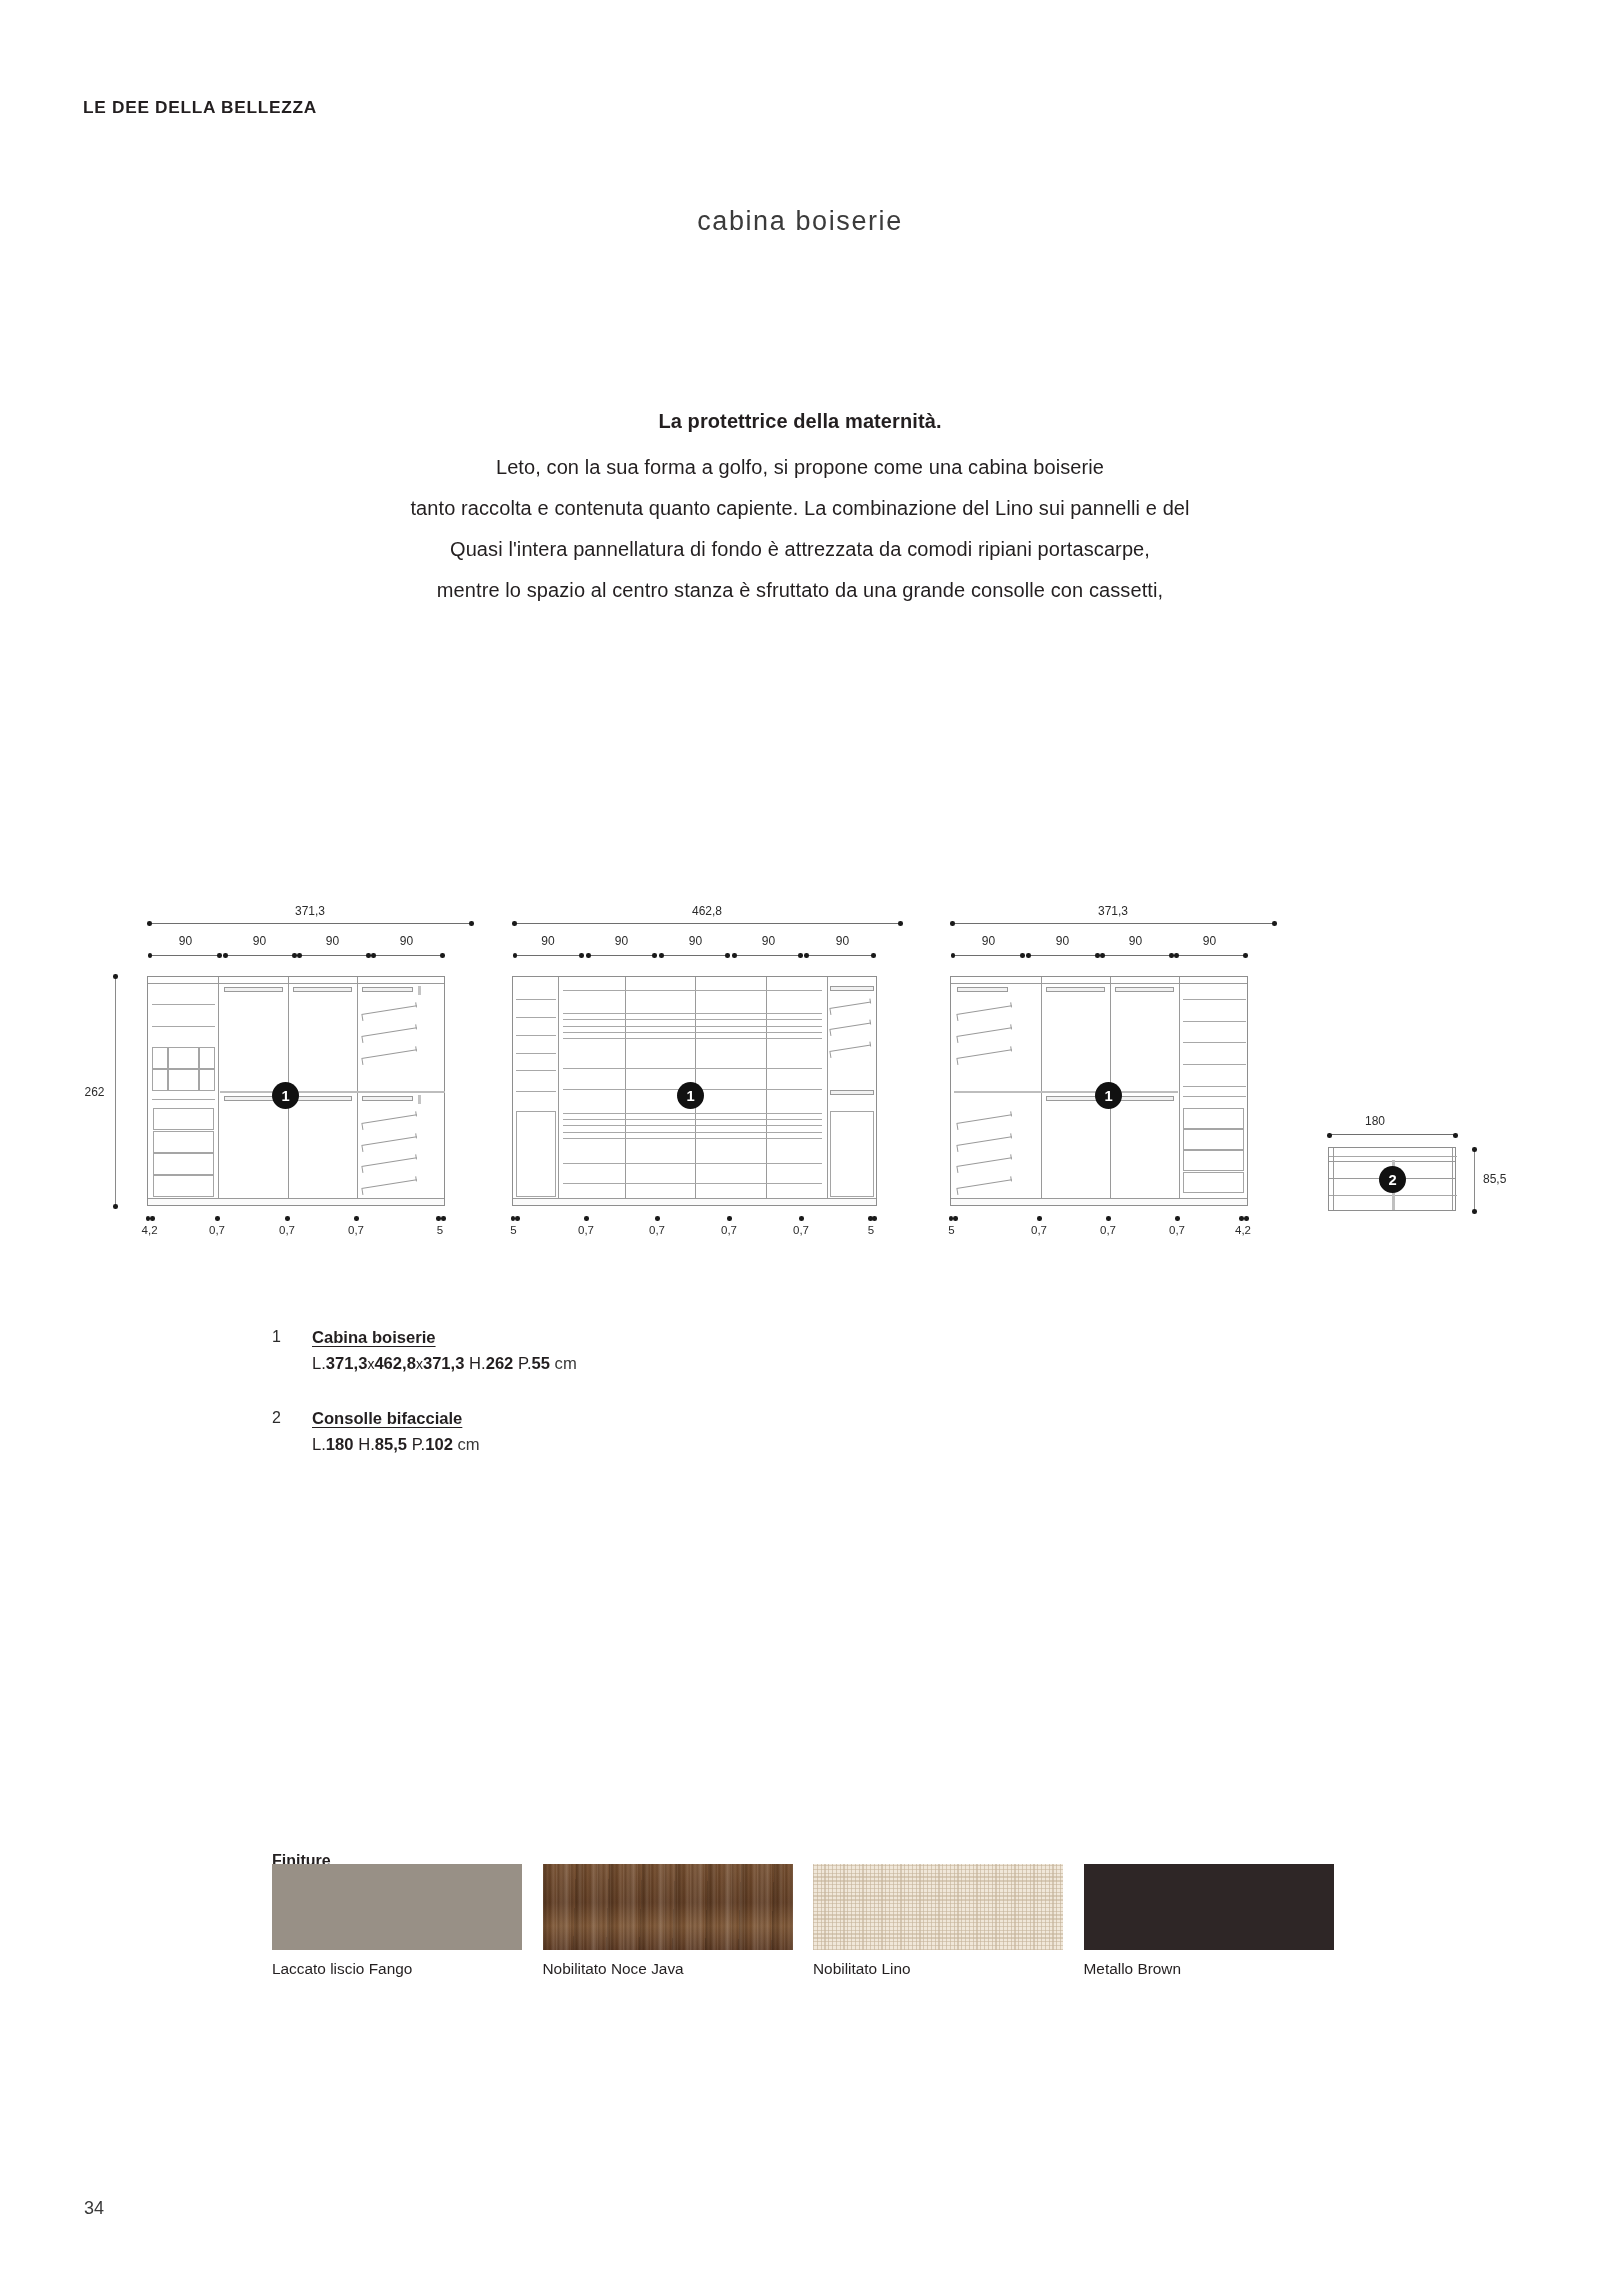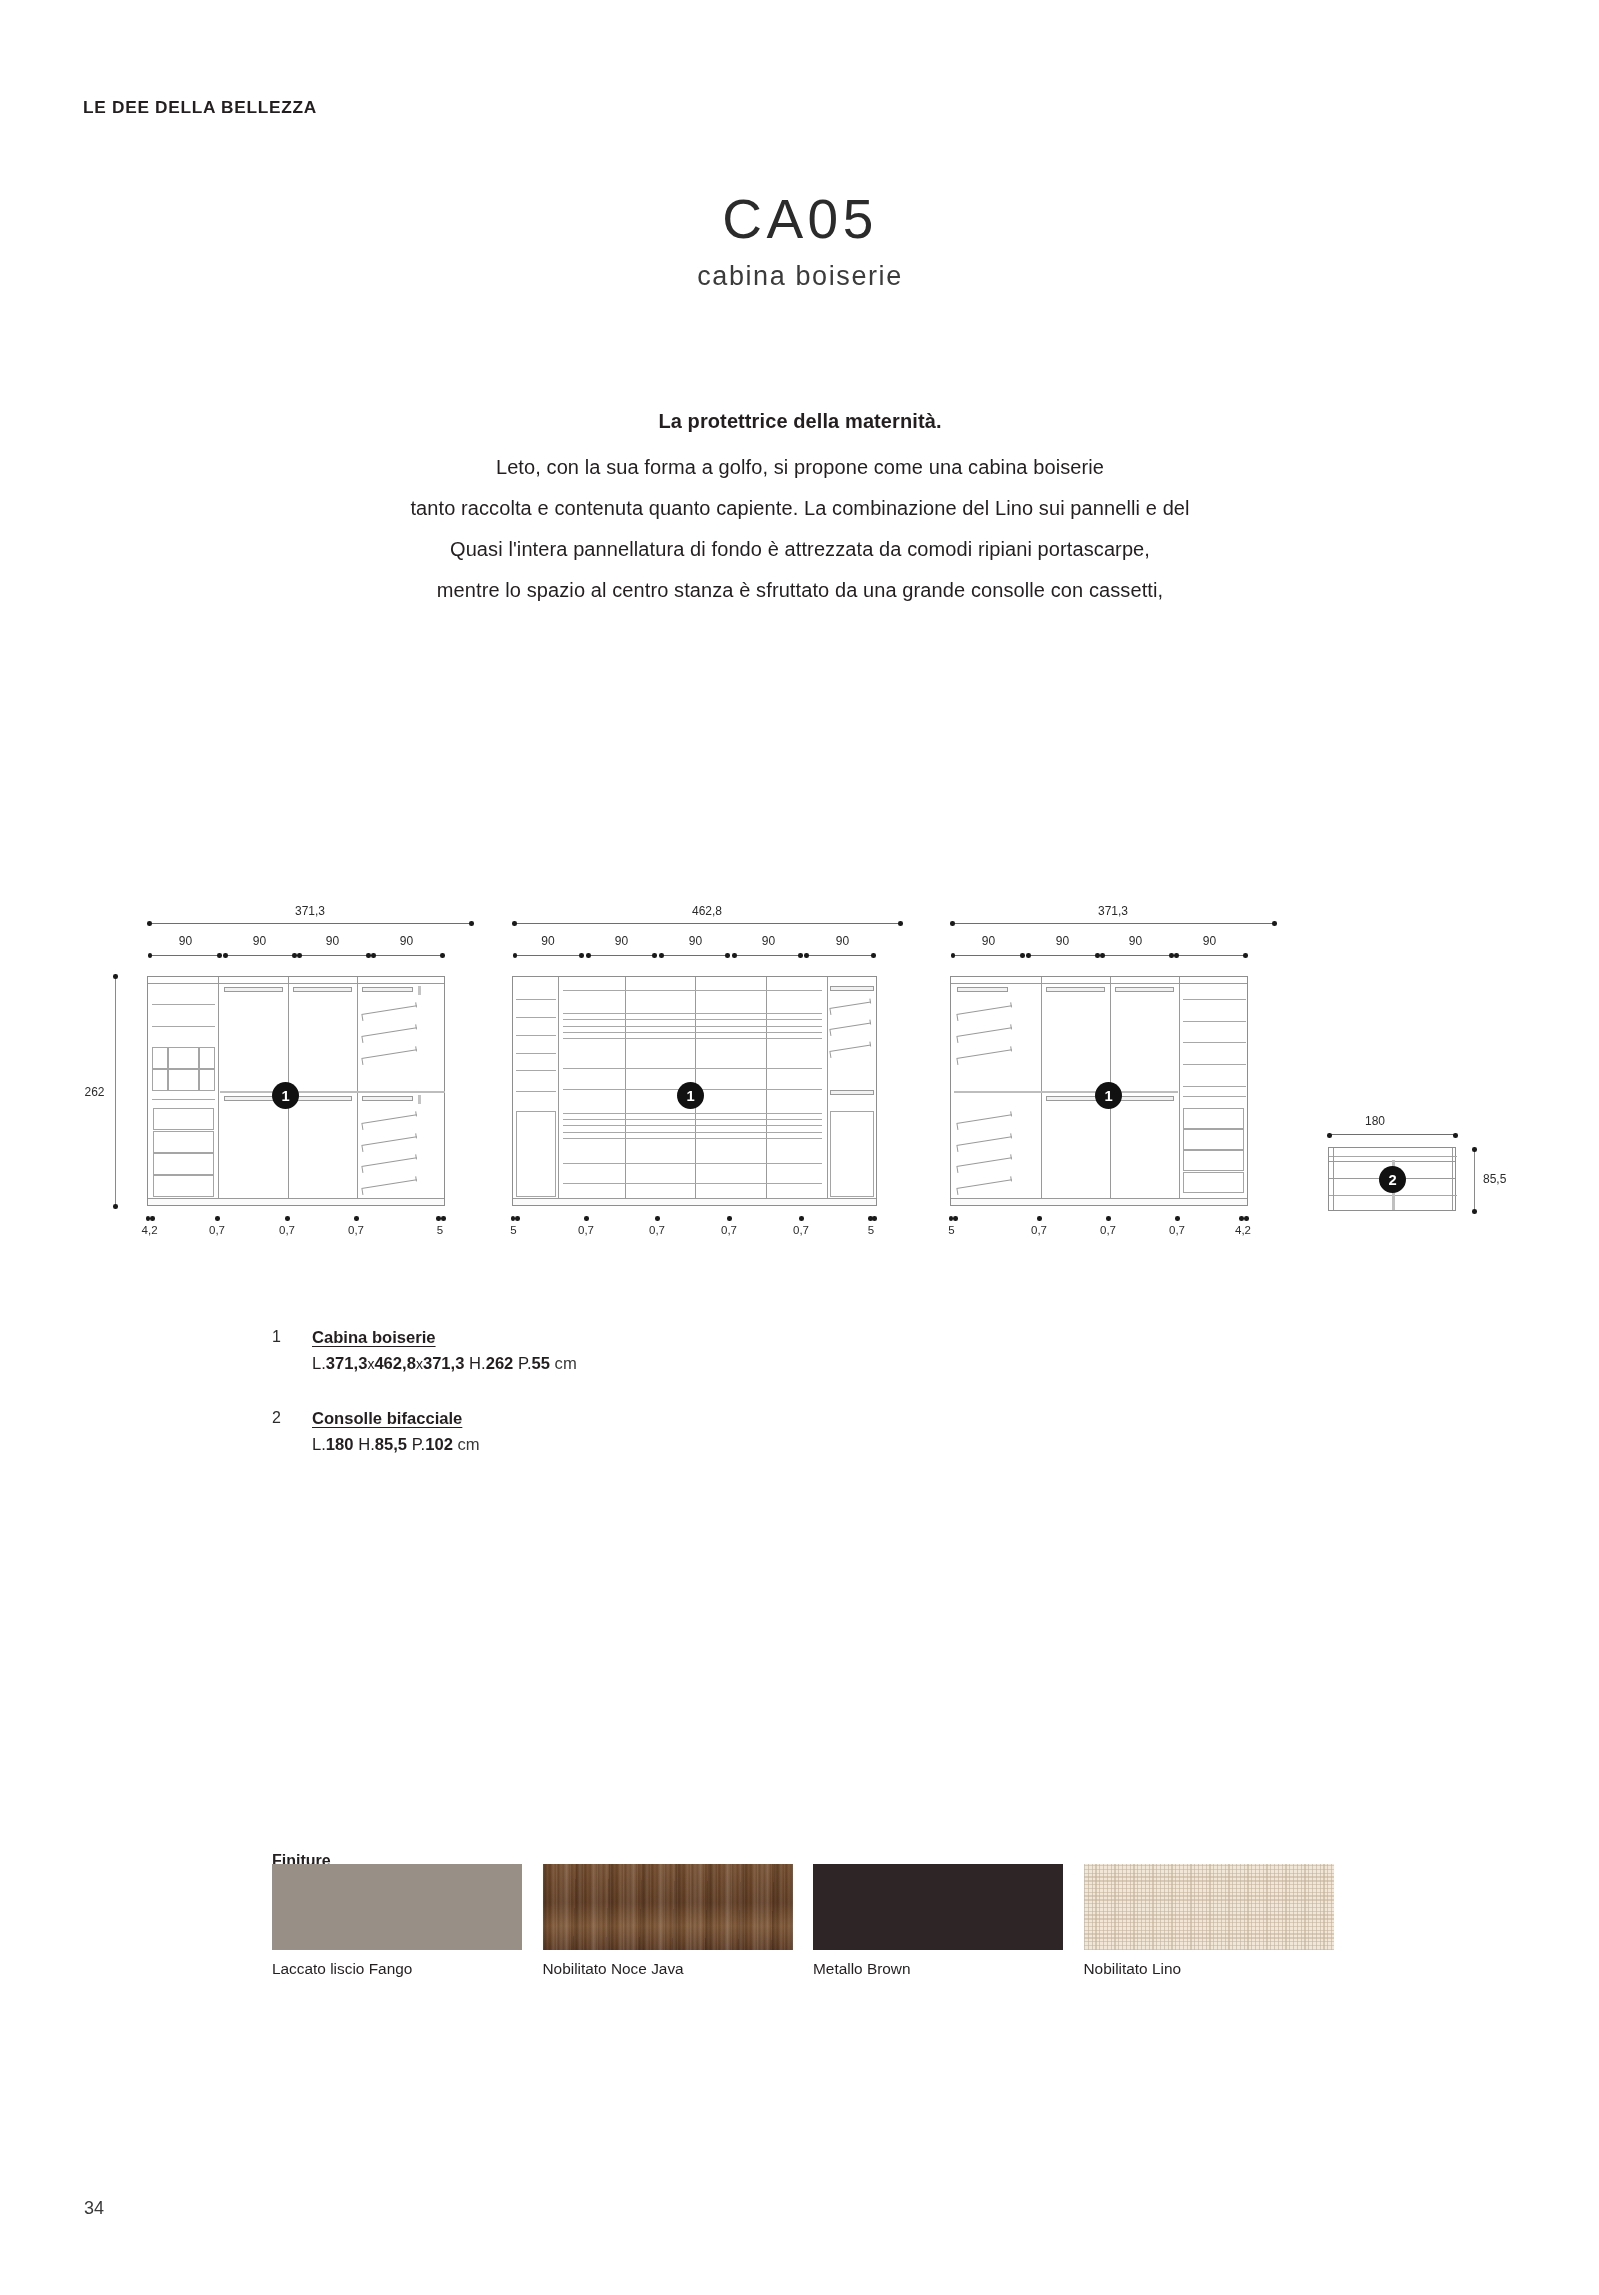--- a/index.html
+++ b/index.html
@@ -157,21 +157,20 @@
   }
 </style>
 </head>
 <body>
 
 <div class="page">
 
   <div class="brand-header">LE DEE DELLA BELLEZZA</div>
 
   <div class="title-block">
-    <div class="product-code">CA05</div>
     <div class="product-sub">cabina boiserie</div>
   </div>
 
   <div class="description">
     <div class="desc-lead">La protettrice della maternità.</div>
     <div class="desc-line">Leto, con la sua forma a golfo, si propone come una cabina boiserie</div>
     <div class="desc-line">tanto raccolta e contenuta quanto capiente. La combinazione del Lino sui pannelli e del</div>
     <div class="desc-line">Quasi l'intera pannellatura di fondo è attrezzata da comodi ripiani portascarpe,</div>
     <div class="desc-line">mentre lo spazio al centro stanza è sfruttato da una grande consolle con cassetti,</div>
   </div>
@@ -496,25 +495,25 @@
   <div class="swatches">
     <div class="swatch-item">
       <div class="swatch" style="background:#989086;"></div>
       <div class="swatch-label">Laccato liscio Fango</div>
     </div>
     <div class="swatch-item">
       <div class="swatch sw-wood"></div>
       <div class="swatch-label">Nobilitato Noce Java</div>
     </div>
     <div class="swatch-item">
+      <div class="swatch sw-linen"></div>
+      <div class="swatch-label">Nobilitato Lino</div>
+    </div>
+    <div class="swatch-item">
       <div class="swatch" style="background:#2E2626;"></div>
       <div class="swatch-label">Metallo Brown</div>
     </div>
-    <div class="swatch-item">
-      <div class="swatch sw-linen"></div>
-      <div class="swatch-label">Nobilitato Lino</div>
-    </div>
   </div>
 
   <div class="page-number">34</div>
 
 </div>
 
 
 </body></html>

